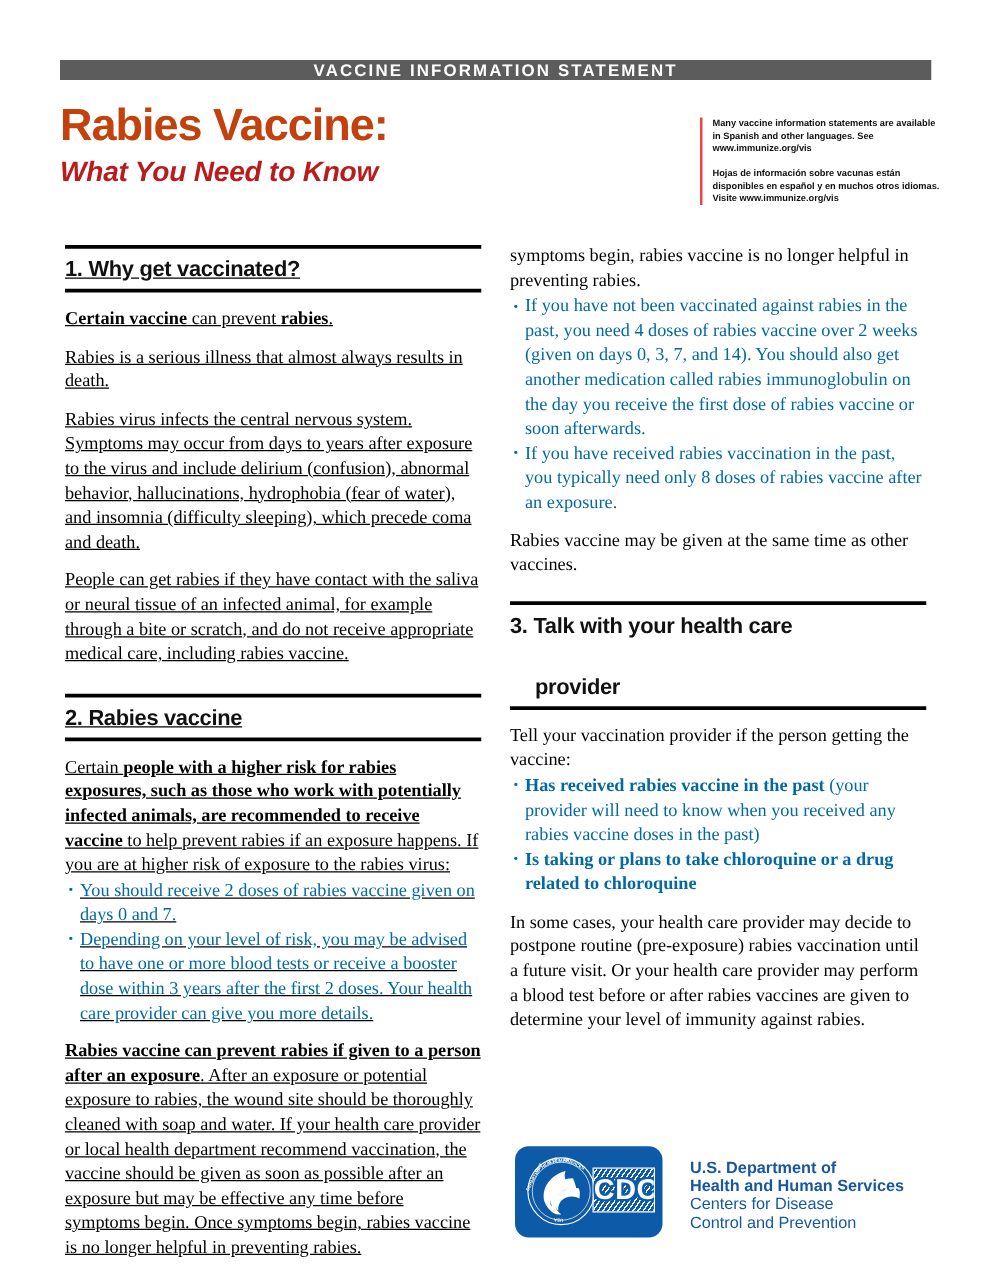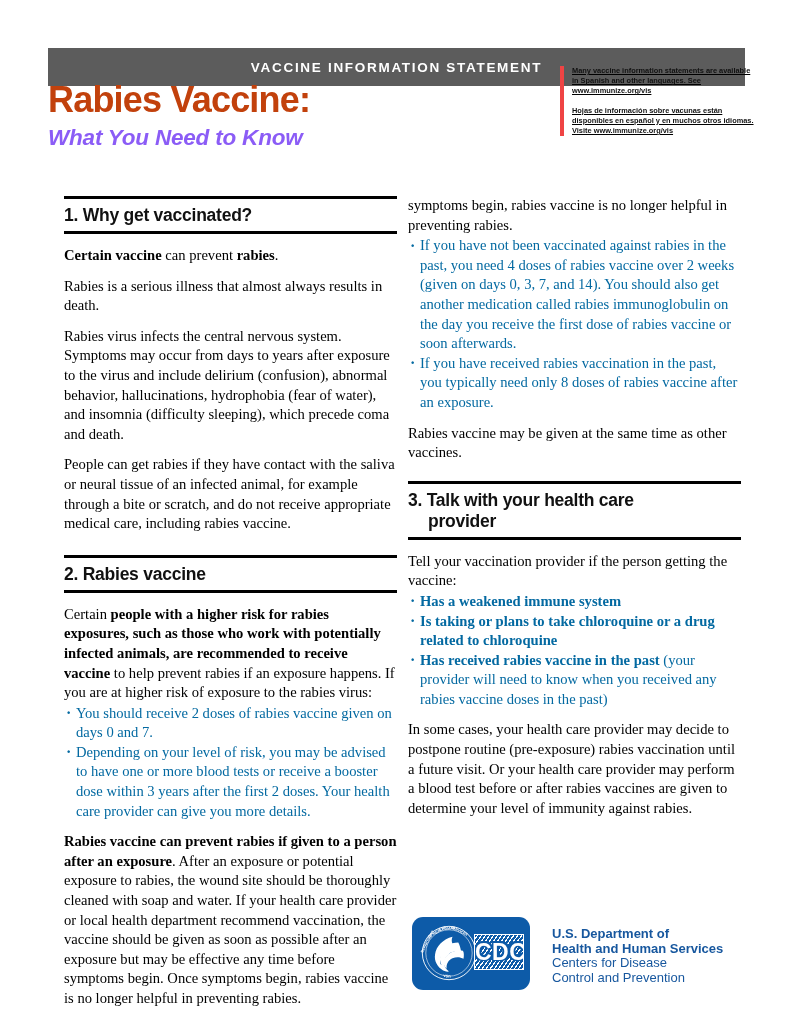--- a/index.html
+++ b/index.html
@@ -22,21 +22,21 @@
     height: 1024px;
     background: #ffffff;
   }
 
   
   .vis-banner {
     position: absolute;
     left: 48px;
     top: 48px;
     width: 697px;
-    height: 38px;
+    height: 16px;
     background: #5c5c5c;
     display: flex;
     align-items: center;
     justify-content: center;
   }
   .vis-banner-text {
     font-family: "Liberation Sans", sans-serif;
     font-weight: bold;
     font-size: 13.5px;
     letter-spacing: 1.7px;
@@ -60,51 +60,50 @@
     color: #c2410c;
     margin: 0;
   }
   .doc-subtitle {
     font-family: "Liberation Sans", sans-serif;
     font-weight: bold;
     font-style: italic;
     font-size: 22.5px;
     line-height: 28px;
     letter-spacing: -0.2px;
-    color: #8b5cf6;
+    color: #b91c1c;
     margin: 4px 0 0 0;
   }
 
   
   .lang-note {
     position: absolute;
     left: 560px;
-    top: 66px;
+    top: 94px;
     width: 186px;
-    border-left: 4px solid #ef4444;
+    border-left: 2px solid #ef4444;
     padding-left: 8px;
-    text-decoration: underline;
   }
   .lang-note p {
     font-family: "Liberation Sans", sans-serif;
     font-weight: bold;
     font-size: 7.4px;
     line-height: 10.2px;
     margin: 0;
     color: #111111;
   }
   .lang-note p + p { margin-top: 9px; }
 
   
   .col {
     position: absolute;
     top: 196px;
     width: 333px;
   }
-  .col-left  { left: 64px; }
+  .col-left  { left: 52px; text-decoration: underline; }
   .col-right { left: 408px; }
 
   
   .section-head {
     margin: 0 0 0 0;
     padding: 0;
   }
   .section-head .rule-top {
     border-top: 3px solid #000000;
     height: 0;
@@ -119,20 +118,21 @@
     font-size: 17.5px;
     line-height: 21px;
     letter-spacing: -0.25px;
     color: #111111;
     margin: 0;
     padding: 6px 0 5px 0;
   }
   .section-head h2 .cont-indent {
     display: block;
     padding-left: 20px;
+    margin-top: 28px;
   }
 
   
   .body-p {
     font-family: "Liberation Serif", serif;
     font-size: 14.6px;
     line-height: 19.6px;
     margin: 11px 0 0 0;
     color: #000000;
     text-align: left;
@@ -310,23 +310,22 @@
 
     <div class="section-head">
       <div class="rule-top"></div>
       <h2><span>3. Talk with your health care</span><span class="cont-indent">provider</span></h2>
       <div class="rule-bot"></div>
     </div>
 
     <p class="body-p first">Tell your vaccination provider if the person getting the vaccine:</p>
 
     <ul class="bullets tight">
-      <li><b>Has a weakened immune system</b></li>
+      <li><b>Has received rabies vaccine in the past</b><span> (your provider will need to know when you received any rabies vaccine doses in the past)</span></li>
       <li><b>Is taking or plans to take chloroquine or a drug related to chloroquine</b></li>
-      <li><b>Has received rabies vaccine in the past</b><span> (your provider will need to know when you received any rabies vaccine doses in the past)</span></li>
     </ul>
 
     <p class="body-p">In some cases, your health care provider may decide to postpone routine (pre-exposure) rabies vaccination until a future visit. Or your health care provider may perform a blood test before or after rabies vaccines are given to determine your level of immunity against rabies.</p>
 
   </div>
 
   <div class="cdc-footer">
 
     <div class="cdc-mark">
       <svg class="cdc-seal" viewBox="0 0 100 100">

